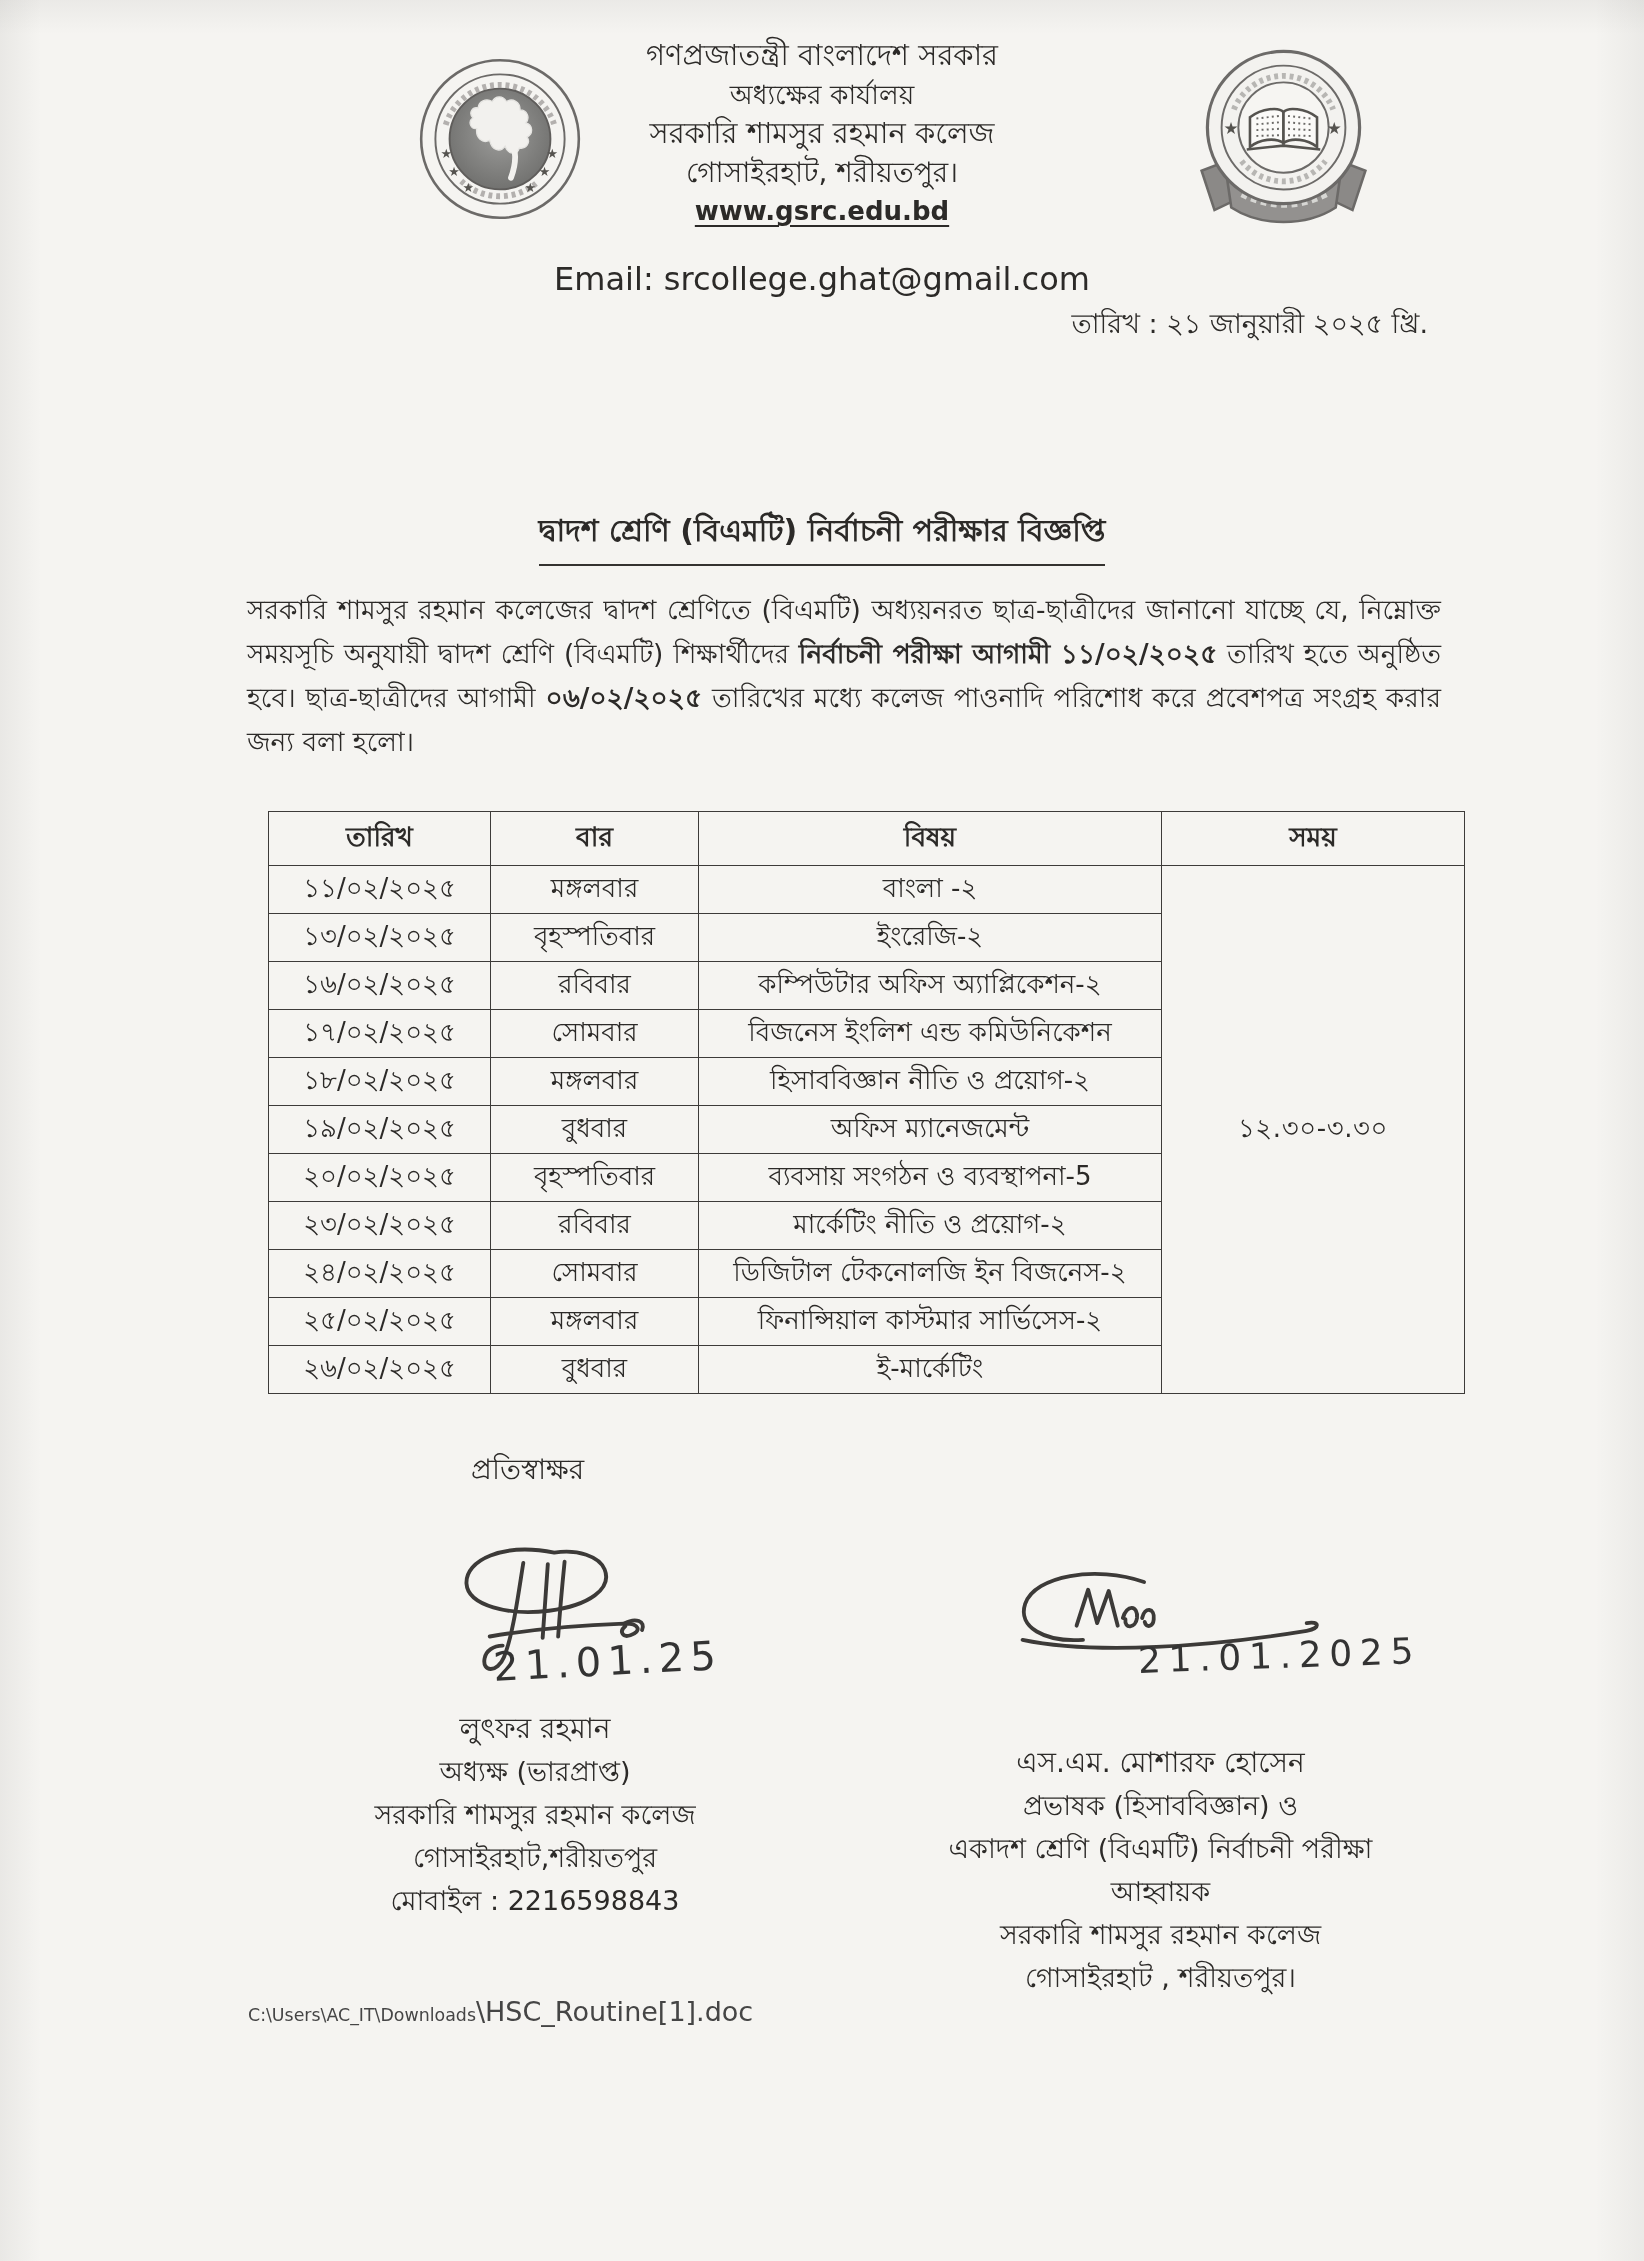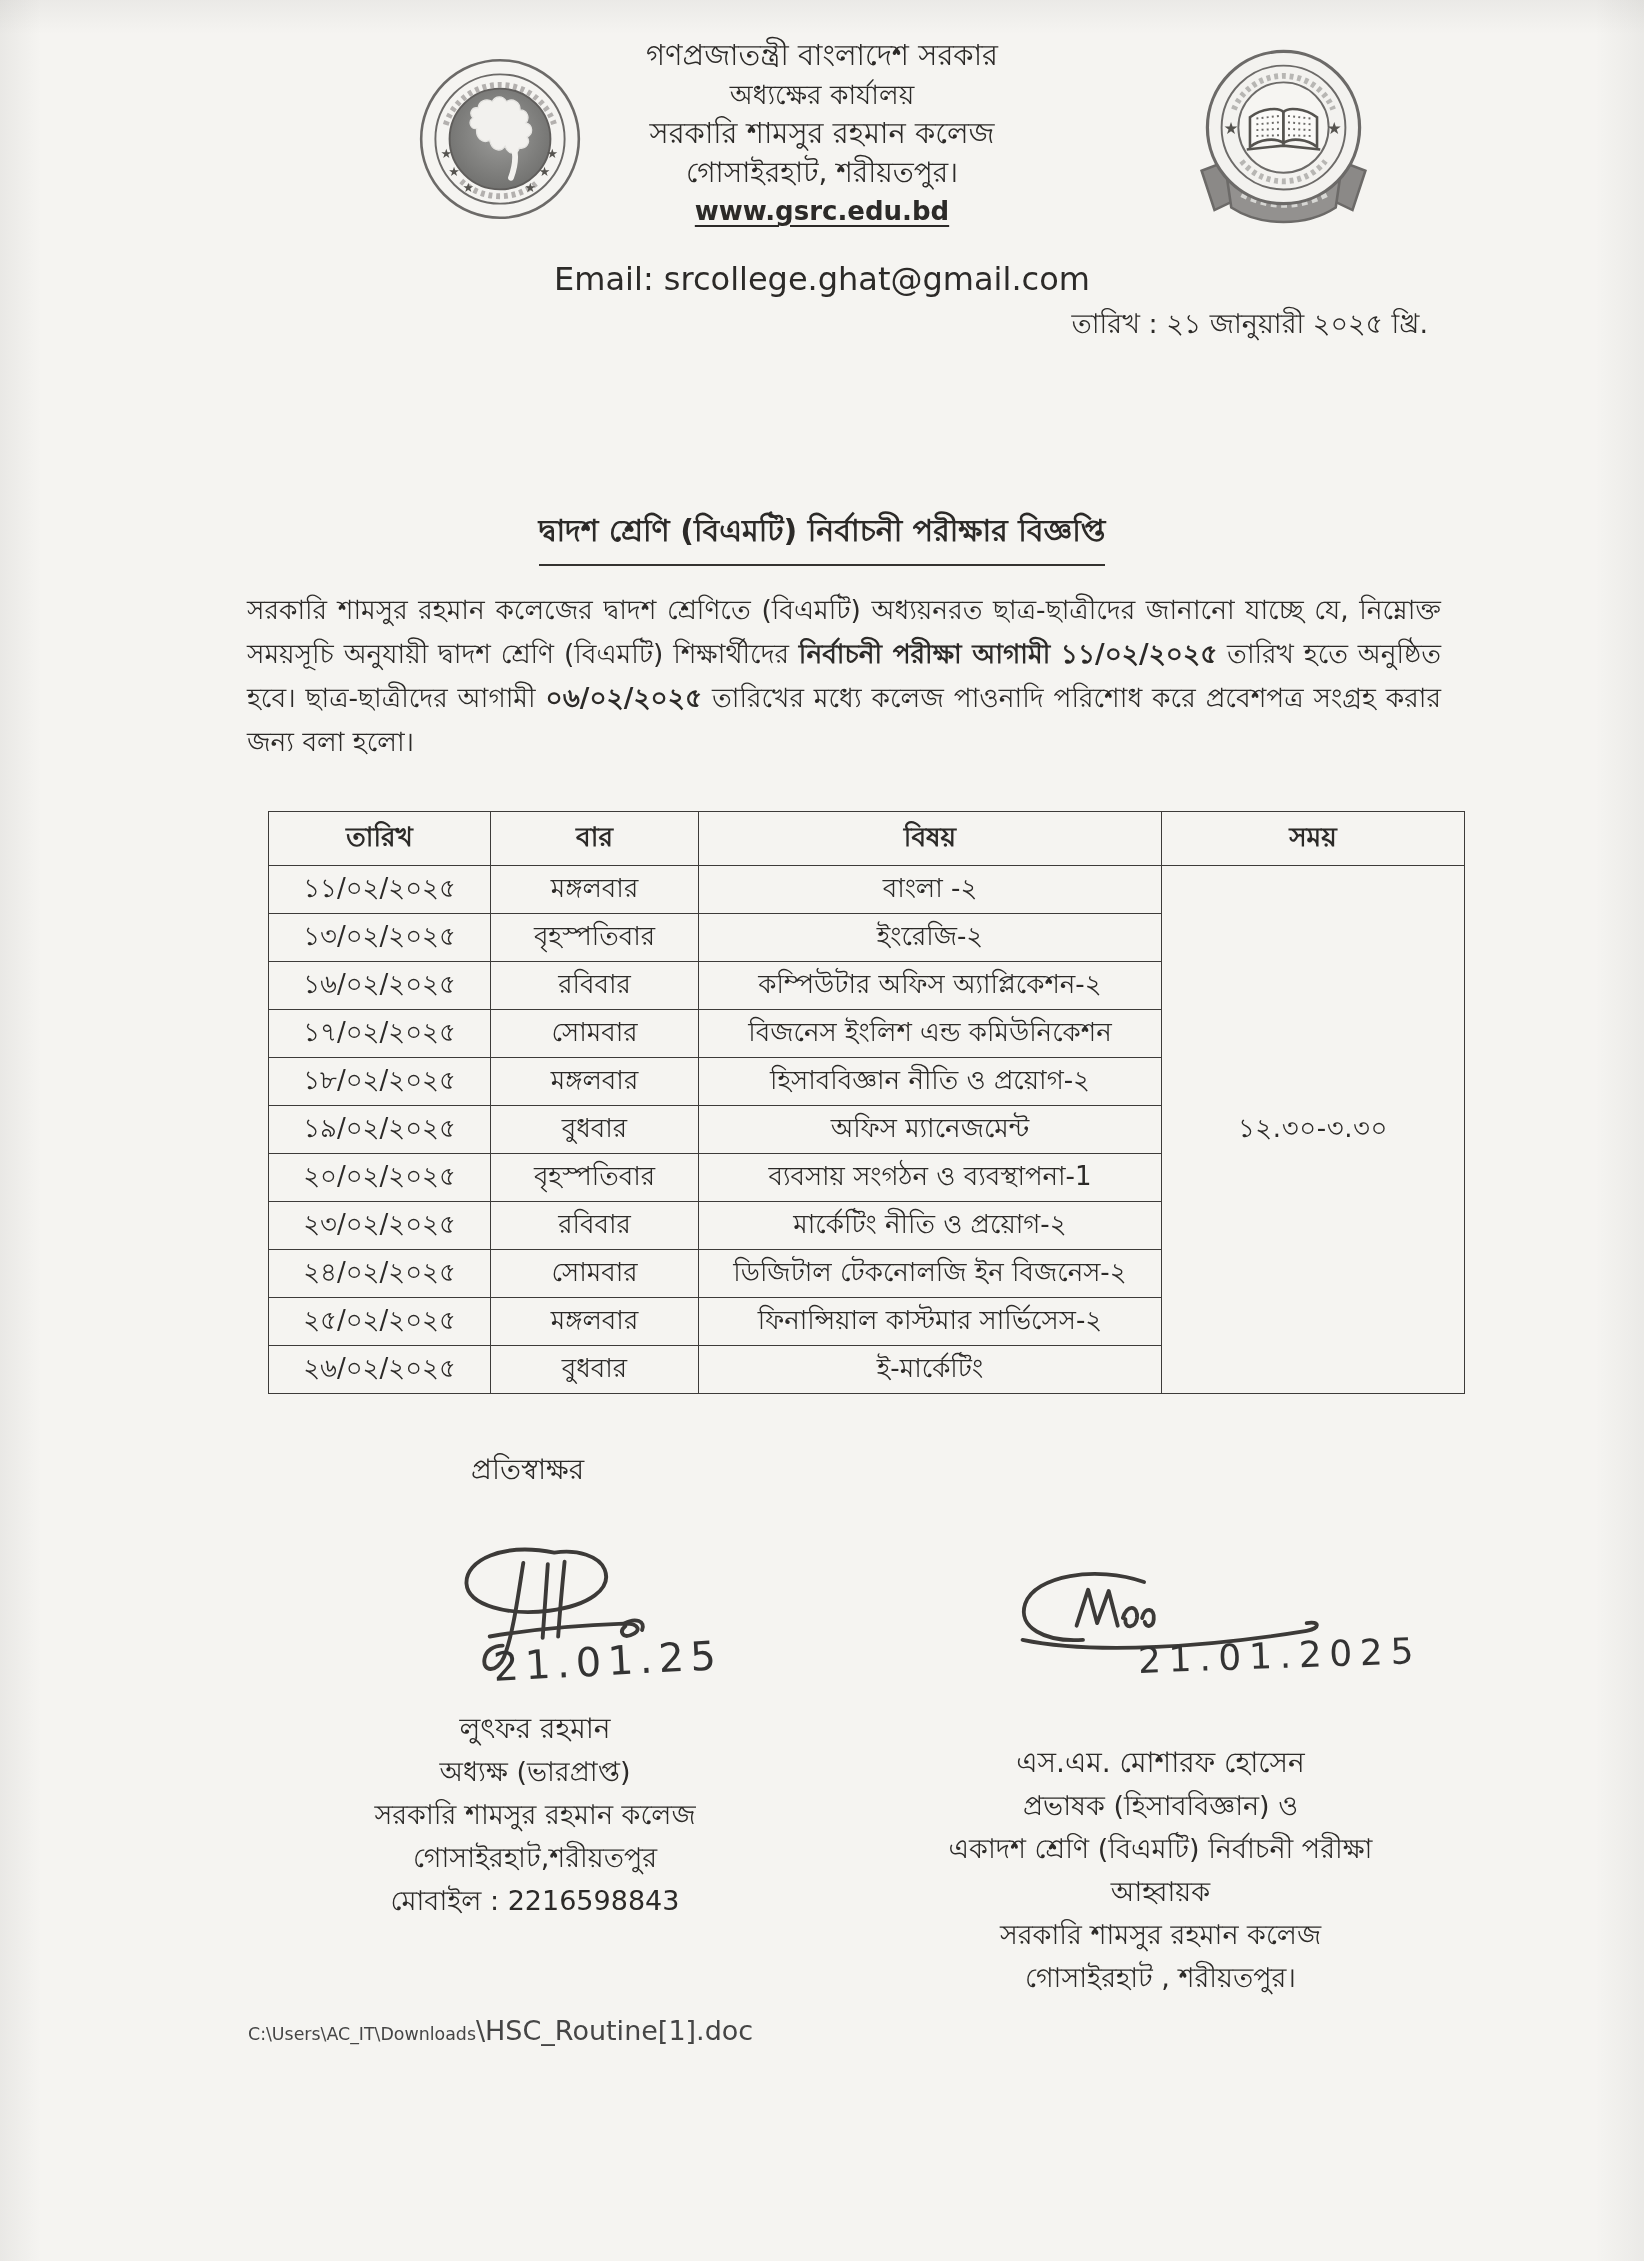--- a/index.html
+++ b/index.html
@@ -77,21 +77,21 @@
     position:absolute;color:#333;white-space:nowrap;
   }
   .hand-date-left{left:493px;top:1638px;font-size:40px;letter-spacing:6.4px;transform:rotate(-3deg);}
   .hand-date-right{left:1138px;top:1635px;font-size:36px;letter-spacing:7.7px;transform:rotate(-2deg);}
   .sig-block{position:absolute;text-align:center;line-height:43px;}
   .sig-block-left{left:348px;top:1707px;width:374px;}
   .sig-block-right{left:896px;top:1701px;width:529px;margin-top:40px;}
   .sig-name{font-size:28px;}
   .sig-line{font-size:27px;}
   
-  .file-path{position:absolute;left:248px;top:1996px;white-space:nowrap;color:#454545;margin-top:19px;}
+  .file-path{position:absolute;left:248px;top:1996px;white-space:nowrap;color:#454545;}
   .file-path .small{font-size:17.4px;}
   .file-path .large{font-size:27px;}
   .stroke{fill:none;stroke:#3c3a38;stroke-width:6;stroke-linecap:round;stroke-linejoin:round;}
 </style>
 </head>
 <body>
 
 <div class="page">
 
   <svg class="seal" width="168" height="168" viewBox="0 0 260 260">
@@ -213,21 +213,21 @@
         <td>হিসাববিজ্ঞান নীতি ও প্রয়োগ-২</td>
       </tr>
       <tr>
         <td>১৯/০২/২০২৫</td>
         <td>বুধবার</td>
         <td>অফিস ম্যানেজমেন্ট</td>
       </tr>
       <tr>
         <td>২০/০২/২০২৫</td>
         <td>বৃহস্পতিবার</td>
-        <td>ব্যবসায় সংগঠন ও ব্যবস্থাপনা-1</td>
+        <td>ব্যবসায় সংগঠন ও ব্যবস্থাপনা-5</td>
       </tr>
       <tr>
         <td>২৩/০২/২০২৫</td>
         <td>রবিবার</td>
         <td>মার্কেটিং নীতি ও প্রয়োগ-২</td>
       </tr>
       <tr>
         <td>২৪/০২/২০২৫</td>
         <td>সোমবার</td>
         <td>ডিজিটাল টেকনোলজি ইন বিজনেস-২</td>

